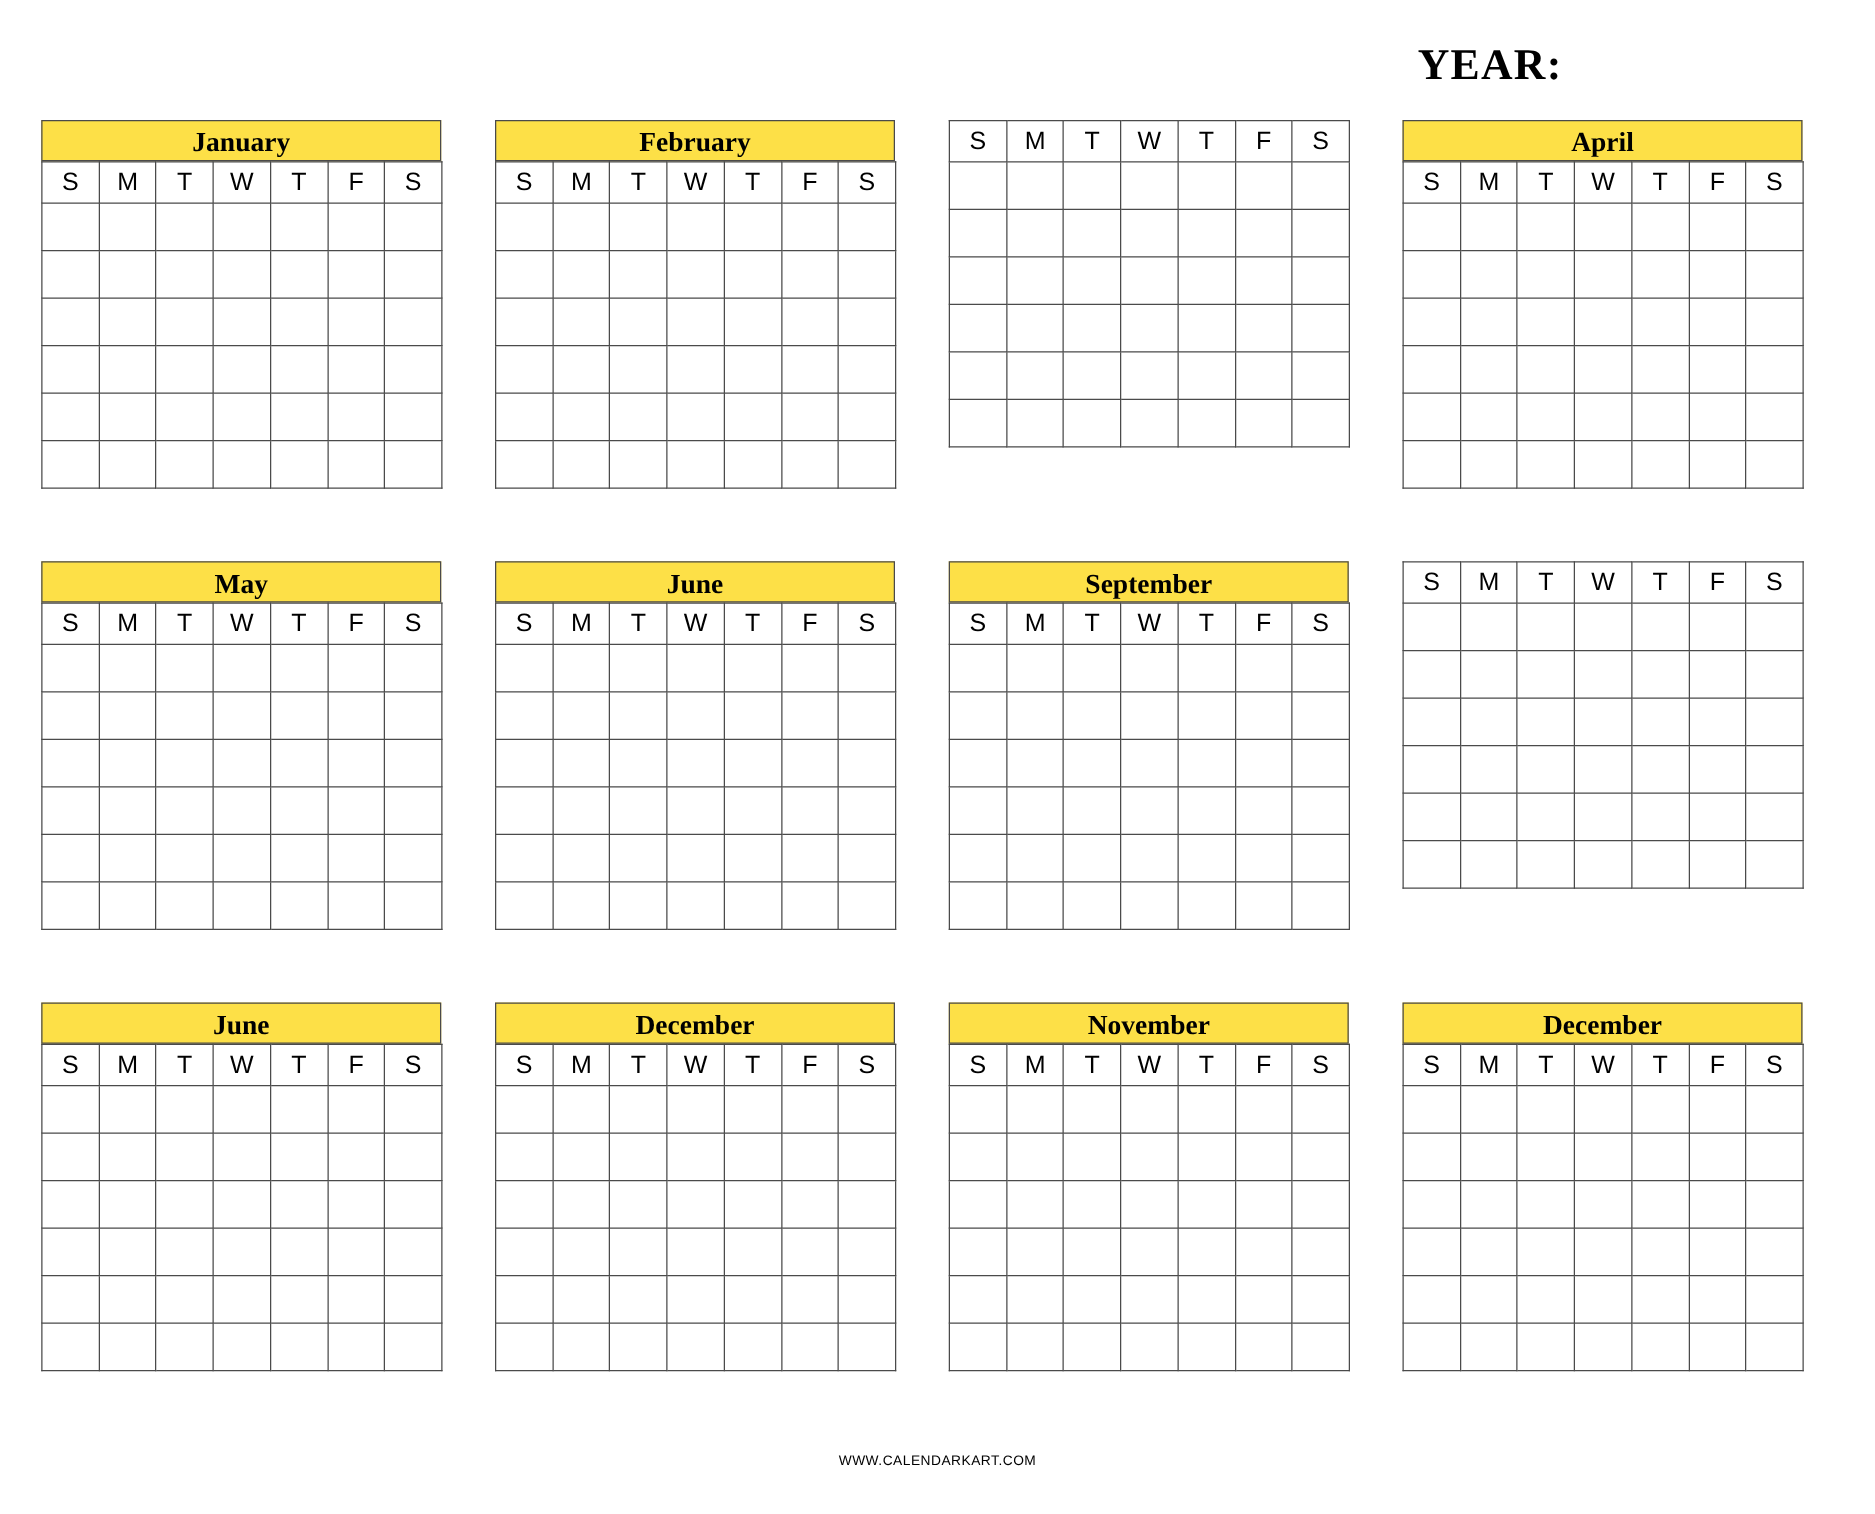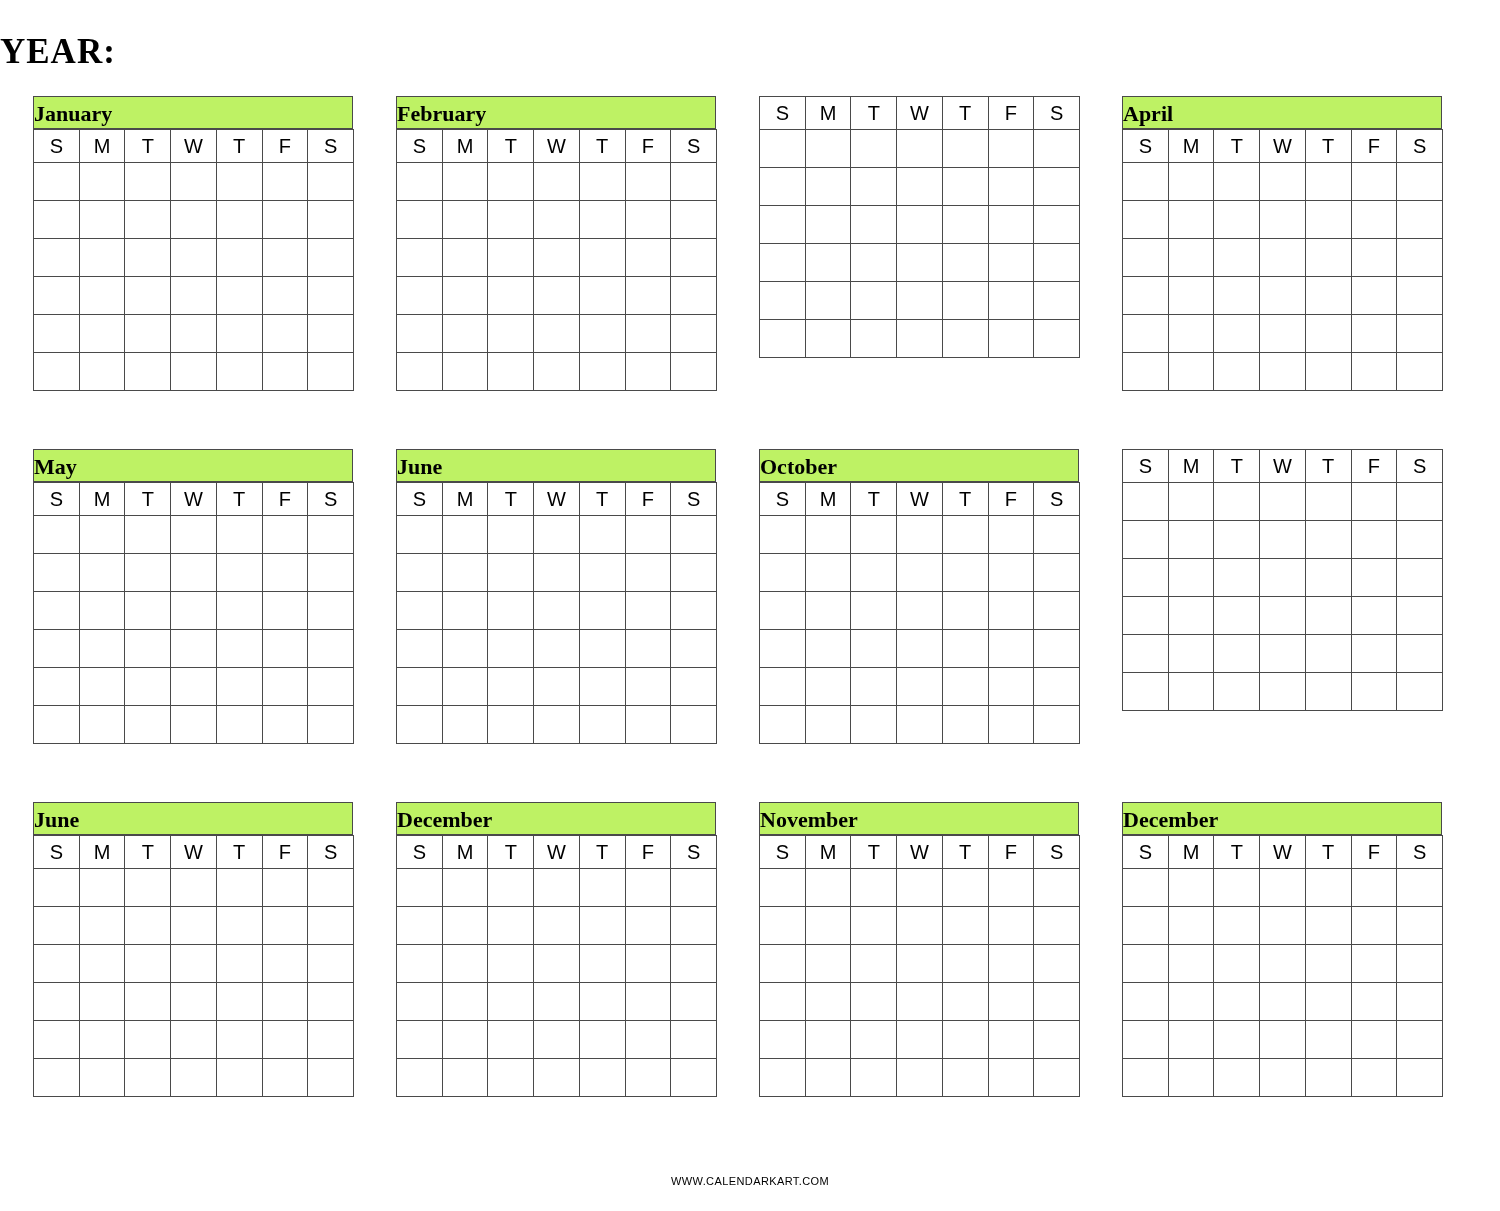--- a/index.html
+++ b/index.html
@@ -16,21 +16,21 @@
     overflow: hidden;
   }
   .page {
     width: 1500px;
     height: 1211px;
     box-sizing: border-box;
     padding: 0;
     position: relative;
   }
   .page-title {
-    text-align: left;
+    text-align: right;
     font-family: "Liberation Serif", serif;
     font-weight: bold;
     font-size: 35px;
     letter-spacing: 1px;
     padding-top: 32px;
     padding-right: 250px;
     margin: 0;
   }
   .calendar-grid {
     margin: 0 auto;
@@ -40,23 +40,23 @@
     grid-template-columns: repeat(4, 320px);
     column-gap: 43px;
     row-gap: 58px;
     margin-top: 24px;
     margin-left: 33px;
   }
   .month {
     width: 320px;
   }
   .month-header {
-    background: #bef264;
+    background: #fde047;
     border: 1px solid #4a4a4a;
-    text-align: left;
+    text-align: center;
     font-weight: bold;
     font-size: 22px;
     font-family: "Liberation Serif", serif;
     height: 33px;
     line-height: 33px;
     box-sizing: border-box;
   }
   table.month-table {
     border-collapse: collapse;
     width: 320px;
@@ -75,21 +75,21 @@
     font-size: 20px;
     text-align: center;
     background: #ffffff;
   }
   table.month-table td {
     height: 38px;
     background: #ffffff;
   }
   .footer {
     position: absolute;
-    bottom: 24px;
+    bottom: 36px;
     left: 0;
     width: 100%;
     text-align: center;
     font-family: "Liberation Sans", sans-serif;
     font-size: 11px;
     letter-spacing: 0.4px;
     color: #000000;
   }
 </style>
 </head>
@@ -525,21 +525,21 @@
               <td></td>
               <td></td>
               <td></td>
               <td></td>
               <td></td>
             </tr>
           </tbody>
         </table>
       </div>
       <div class="month">
-        <div class="month-header">October</div>
+        <div class="month-header">September</div>
         <table class="month-table">
           <thead>
             <tr>
               <th>S</th>
               <th>M</th>
               <th>T</th>
               <th>W</th>
               <th>T</th>
               <th>F</th>
               <th>S</th>

